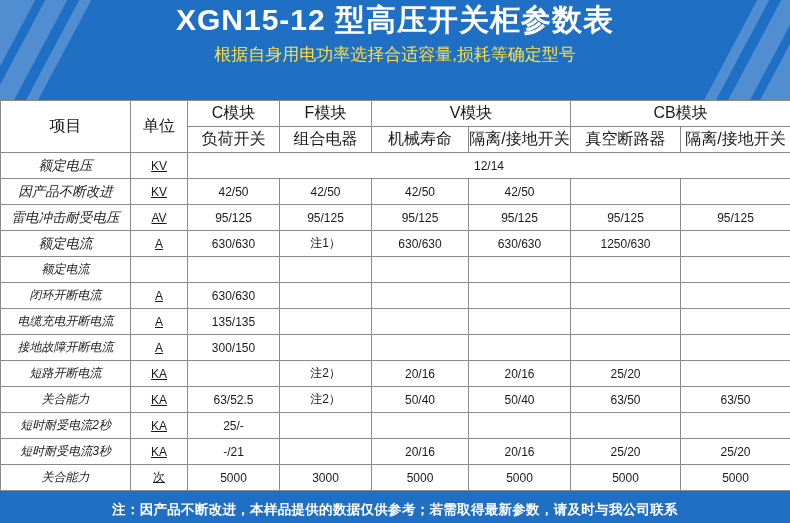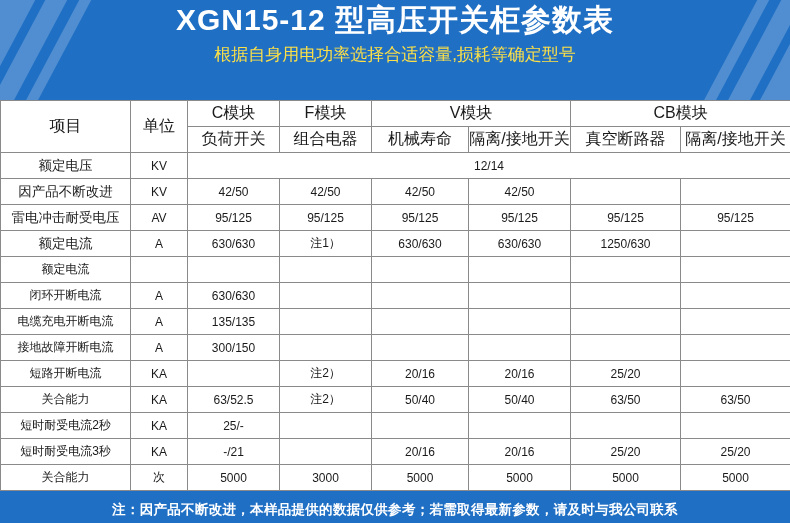--- a/index.html
+++ b/index.html
@@ -86,26 +86,28 @@
   }
   table.spec th {
     font-size: 16px;
   }
   .hdr-main {
     font-size: 14px;
   }
   .row-label {
     font-size: 12.5px;
     white-space: nowrap;
+    font-style: italic;
   }
   .row-label.big {
     font-size: 13.5px;
   }
   .unit-cell {
     font-size: 12.5px;
+    text-decoration: underline;
   }
 
   
   .footer {
     width: 790px;
     height: 38px;
     background: #1f6fc4;
     color: #ffffff;
     display: flex;
     align-items: center;

